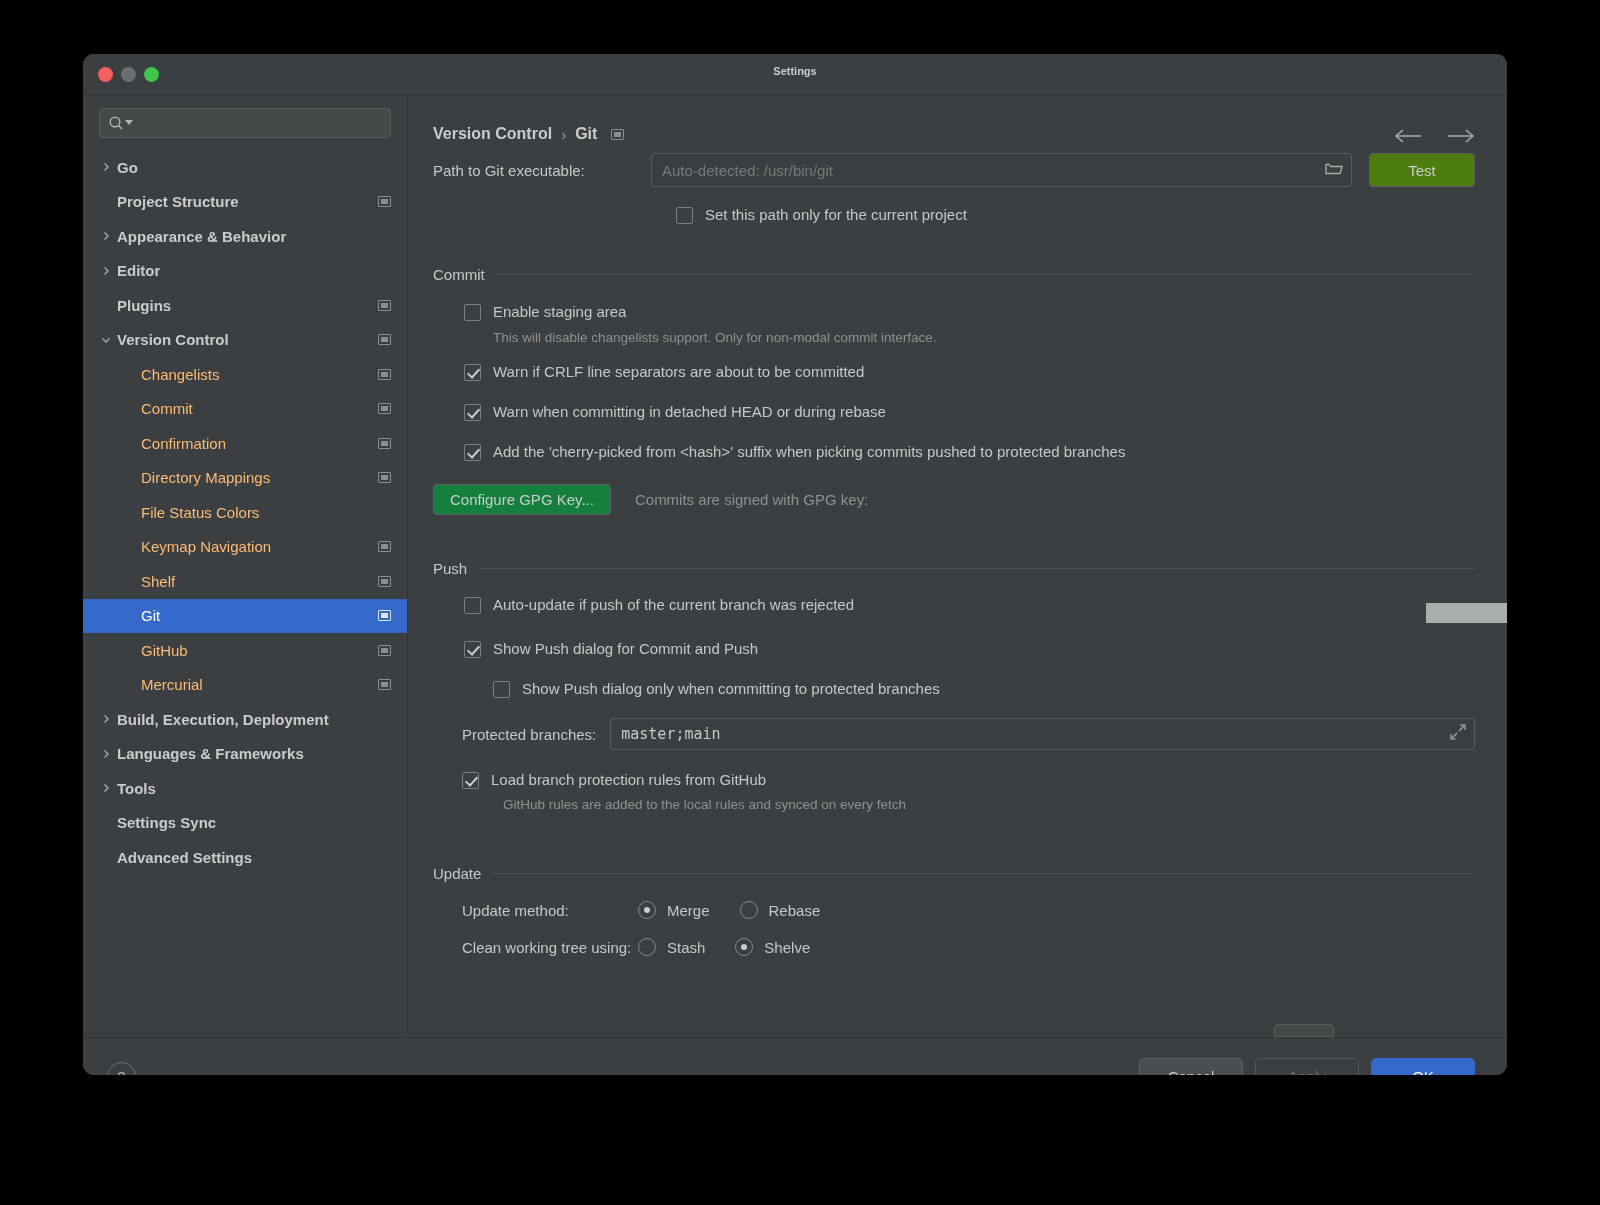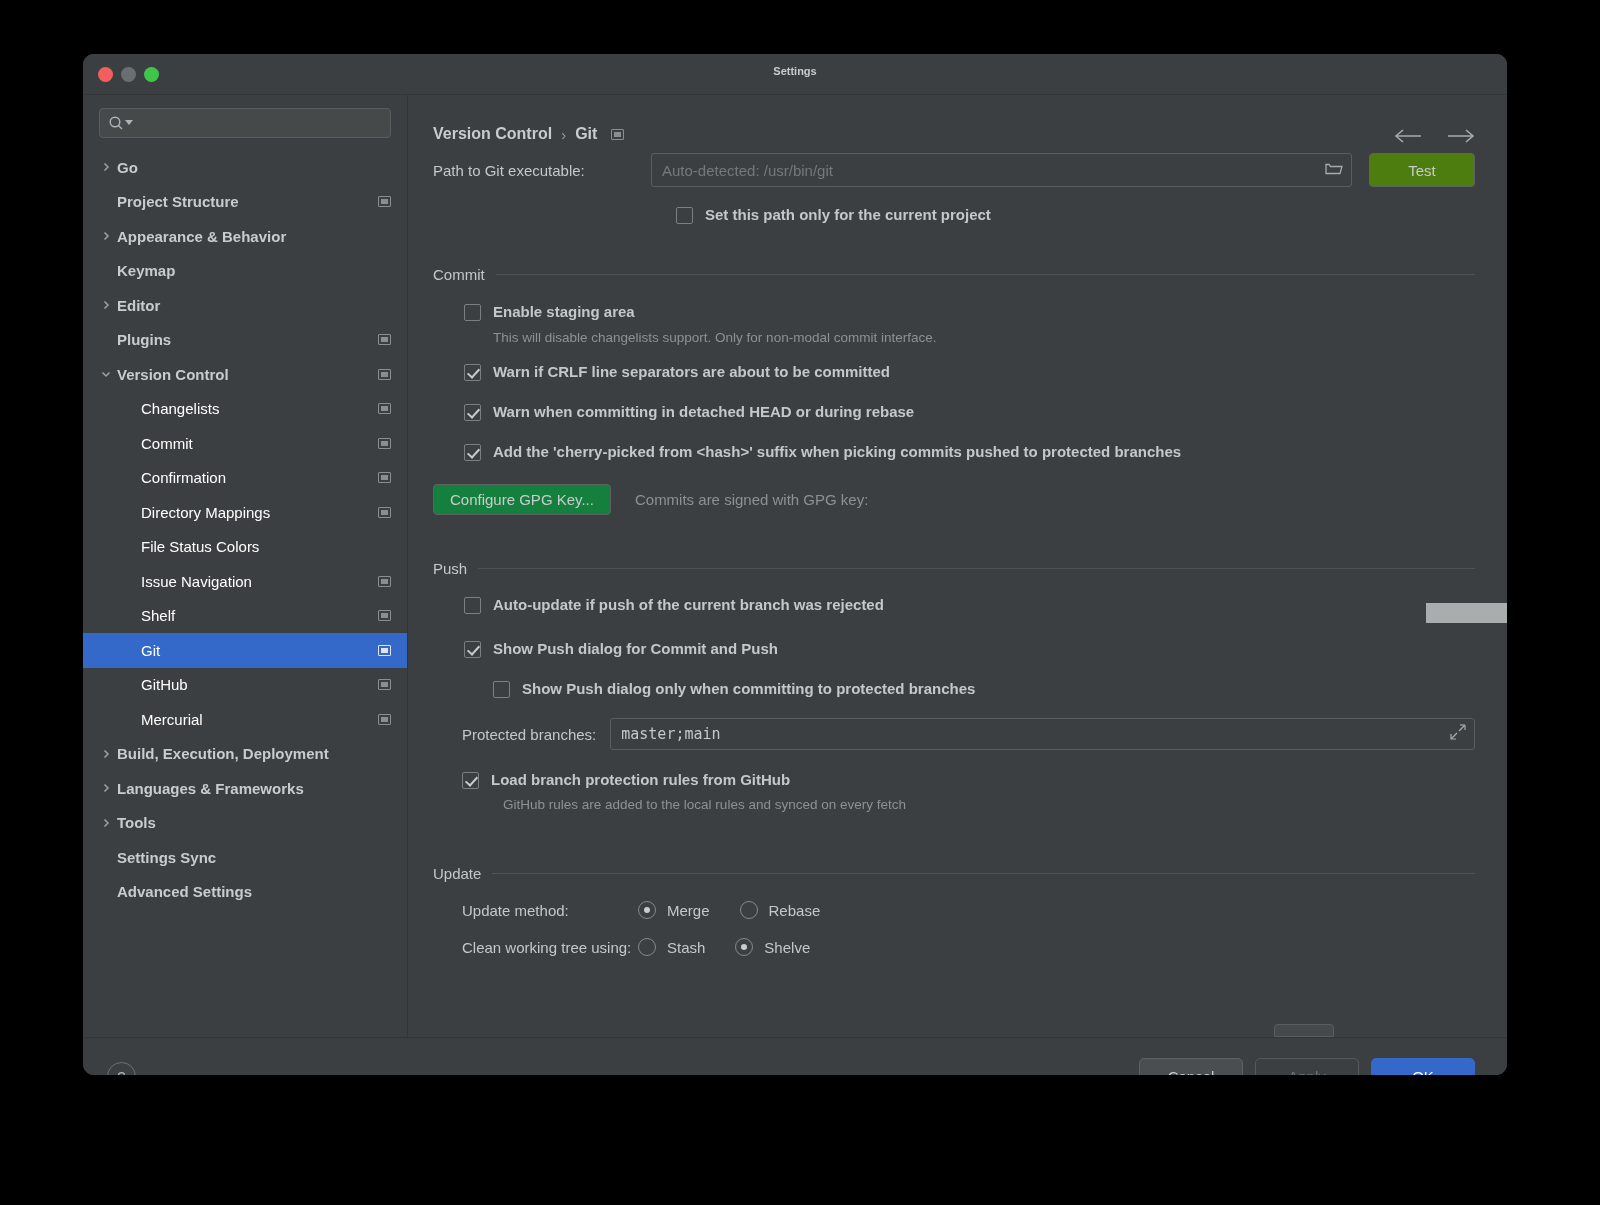--- a/index.html
+++ b/index.html
@@ -70,21 +70,21 @@
   .tree-item {
     position: relative;
     height: 34.5px;
     display: flex; align-items: center;
     color: #c4c8ca;
     font-size: 15px;
     cursor: default;
     padding-right: 16px;
   }
   .tree-item.bold  { font-weight: bold; color: #c9ccce; }
-  .tree-item.child { font-weight: normal; color: #ffffff; }
+  .tree-item.child { font-weight: normal; color: #fdba74; }
   .tree-item.selected { background: #3569c9; color: #ffffff; }
   .arrow {
     width: 14px; height: 14px; margin-left: 16px; margin-right: 4px;
     display: flex; align-items: center; justify-content: center;
     color: #9ea2a4; flex: 0 0 auto;
   }
   .arrow.spacer { visibility: hidden; }
   .tree-label { white-space: nowrap; }
   .indent-0 { padding-left: 0px; }
   .indent-1 { padding-left: 24px; }
@@ -148,21 +148,21 @@
   #btn-test {
     width: 106px; height: 34px;
     background: #4d7c0f;
     border: 1px solid #5d6164;
     border-radius: 4px;
     color: #c9ccce; font-size: 15px;
     display: flex; align-items: center; justify-content: center;
     flex: 0 0 auto;
   }
 
-  .cb-row { display: flex; align-items: flex-start; font-weight: bold; }
+  .cb-row { display: flex; align-items: flex-start; }
   .checkbox {
     width: 17px; height: 17px;
     border: 1px solid #7b7f81;
     border-radius: 2px;
     background: #3c3f41;
     flex: 0 0 auto;
     position: relative;
     margin-top: 1px;
   }
   .checkbox.checked::after {
@@ -340,28 +340,20 @@
           </div>
           <div class="tree-item bold">
             <span class="arrow">
               <svg width="12" height="12" viewBox="0 0 12 12">
                 <polyline points="4.5,2.5 8,6 4.5,9.5" fill="none" stroke="#9ea2a4" stroke-width="1.5"></polyline>
               </svg>
             </span>
             <span class="tree-label indent-0">Appearance &amp; Behavior</span>
           </div>
           <div class="tree-item bold">
-            <span class="arrow spacer">
-              <svg width="12" height="12" viewBox="0 0 12 12">
-                <polyline points="4.5,2.5 8,6 4.5,9.5" fill="none" stroke="#9ea2a4" stroke-width="1.5"></polyline>
-              </svg>
-            </span>
-            <span class="tree-label indent-0">Keymap</span>
-          </div>
-          <div class="tree-item bold">
             <span class="arrow">
               <svg width="12" height="12" viewBox="0 0 12 12">
                 <polyline points="4.5,2.5 8,6 4.5,9.5" fill="none" stroke="#9ea2a4" stroke-width="1.5"></polyline>
               </svg>
             </span>
             <span class="tree-label indent-0">Editor</span>
           </div>
           <div class="tree-item bold">
             <span class="arrow spacer">
               <svg width="12" height="12" viewBox="0 0 12 12">
@@ -423,21 +415,21 @@
               </svg>
             </span>
             <span class="tree-label indent-1">File Status Colors</span>
           </div>
           <div class="tree-item child">
             <span class="arrow spacer">
               <svg width="12" height="12" viewBox="0 0 12 12">
                 <polyline points="4.5,2.5 8,6 4.5,9.5" fill="none" stroke="#9ea2a4" stroke-width="1.5"></polyline>
               </svg>
             </span>
-            <span class="tree-label indent-1">Issue Navigation</span>
+            <span class="tree-label indent-1">Keymap Navigation</span>
             <span class="marker"></span>
           </div>
           <div class="tree-item child">
             <span class="arrow spacer">
               <svg width="12" height="12" viewBox="0 0 12 12">
                 <polyline points="4.5,2.5 8,6 4.5,9.5" fill="none" stroke="#9ea2a4" stroke-width="1.5"></polyline>
               </svg>
             </span>
             <span class="tree-label indent-1">Shelf</span>
             <span class="marker"></span>

